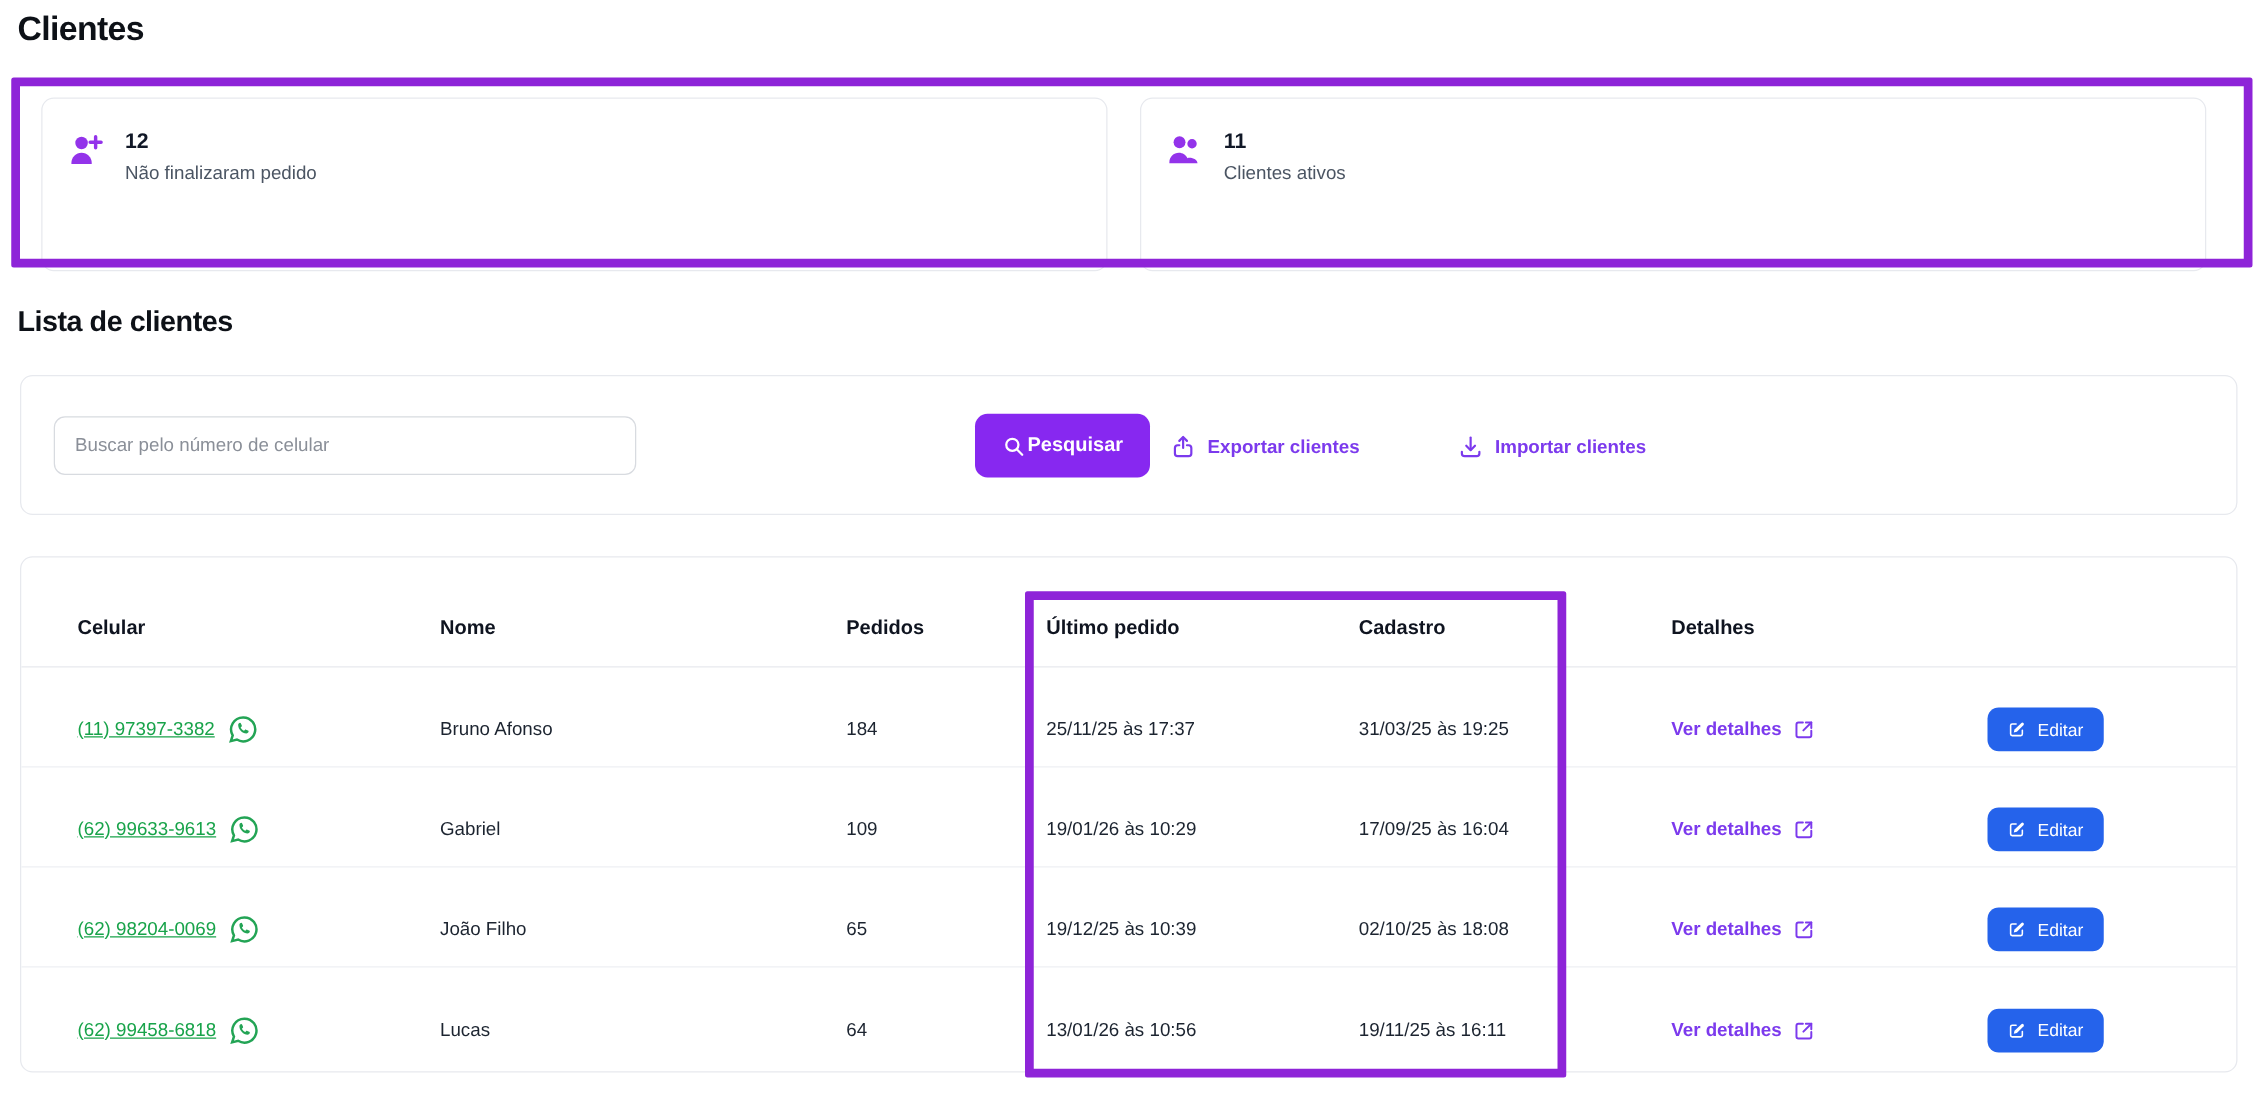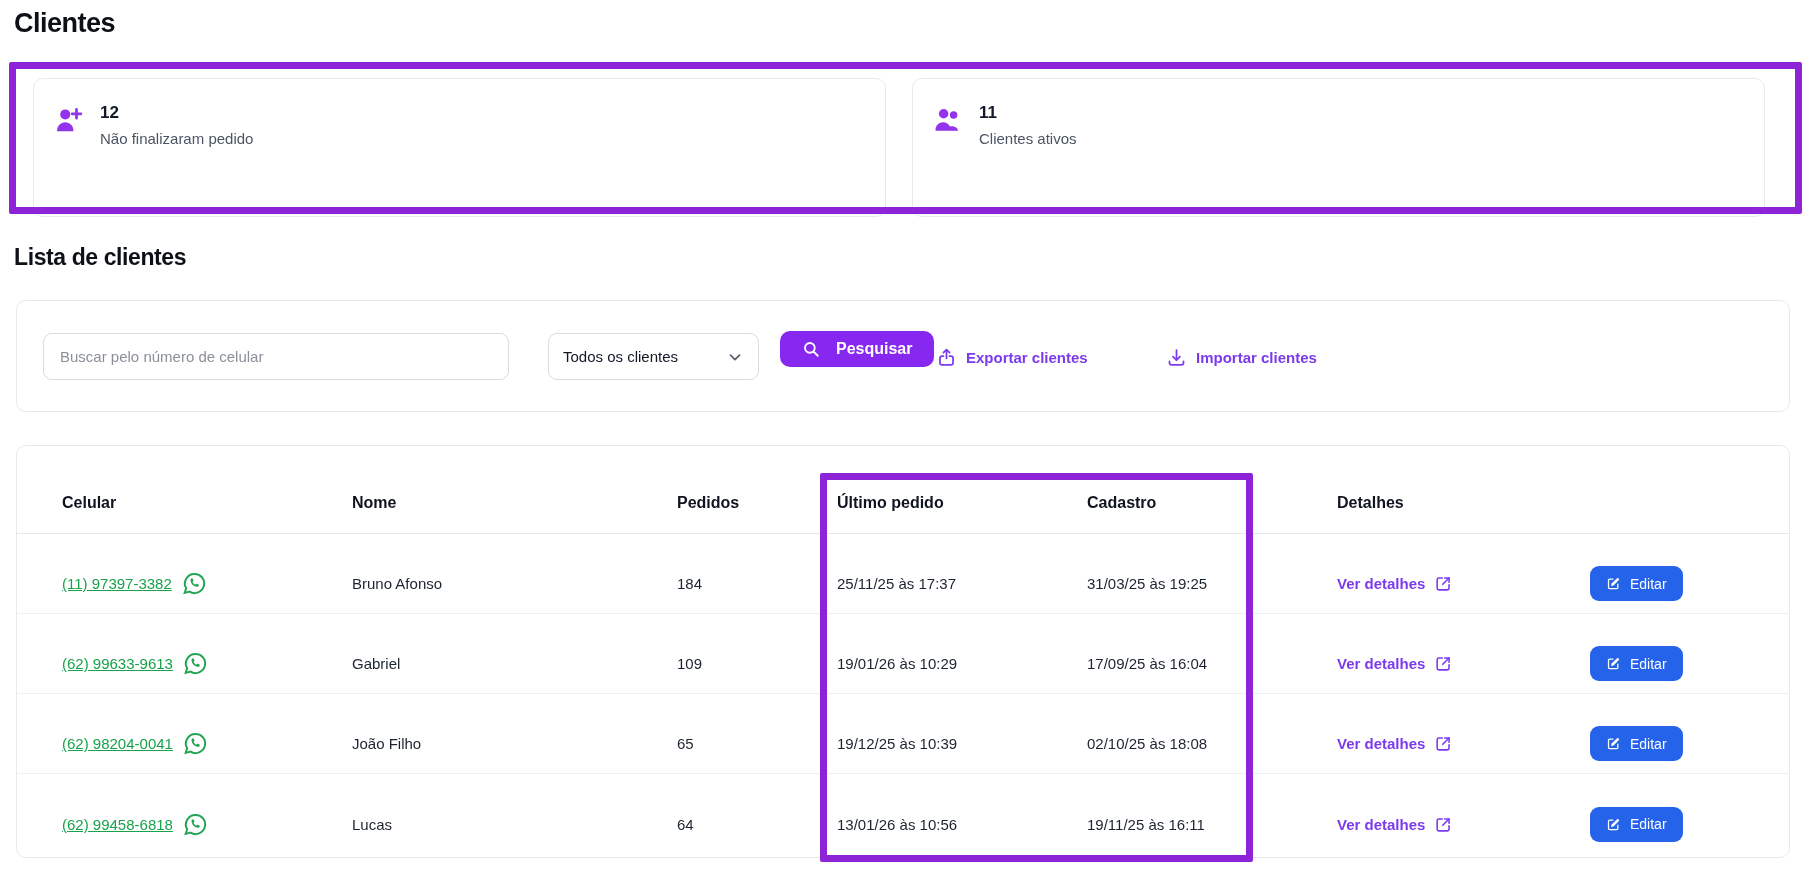--- a/index.html
+++ b/index.html
@@ -20,21 +20,21 @@
   .stat-icon { width: 30px; height: 30px; flex: 0 0 30px; margin-top: 2px; }
   .stat-value { font-size: 17px; font-weight: 600; color: #111827; margin-bottom: 7px; }
   .stat-label { font-size: 15px; color: #4b5563; }
 
   
   .toolbar-card { position: absolute; left: 16px; top: 300px; width: 1774px; height: 112px; border: 1px solid #e7e9ee; border-radius: 10px; background: #fff; }
   .search-input { position: absolute; left: 26px; top: 32px; width: 466px; height: 47px; border: 1px solid #d8dbe0; border-radius: 9px; padding: 0 16px; font-size: 15px; font-family: "Liberation Sans", sans-serif; color: #111827; outline: none; }
   .search-input::placeholder { color: #8a8f98; }
   .filter-select { position: absolute; left: 531px; top: 32px; width: 211px; height: 47px; border: 1px solid #d8dbe0; border-radius: 9px; padding: 0 14px; font-size: 15px; color: #111827; display: flex; align-items: center; justify-content: space-between; cursor: pointer; background: #fff; }
   .chevron { width: 18px; height: 18px; color: #5b6470; }
-  .search-btn { position: absolute; left: 763px; top: 30px; height: 36px; padding: 0 22px; background: #8728f0; border: none; border-radius: 10px; color: #fff; font-size: 16px; font-weight: 700; font-family: "Liberation Sans", sans-serif; display: flex; align-items: center; gap: 16px; cursor: pointer; }
+  .search-btn { position: absolute; left: 763px; top: 30px; height: 51px; padding: 0 22px; background: #8728f0; border: none; border-radius: 10px; color: #fff; font-size: 16px; font-weight: 700; font-family: "Liberation Sans", sans-serif; display: flex; align-items: center; gap: 2px; cursor: pointer; }
   .search-btn svg { width: 18px; height: 18px; }
   .tool-link { position: absolute; top: 0; height: 112px; display: flex; align-items: center; gap: 9px; color: #7c3aed; font-size: 15px; font-weight: 600; text-decoration: none; cursor: pointer; }
   .tool-link svg { width: 21px; height: 21px; }
   .tool-link.export { left: 919px; }
   .tool-link.import { left: 1149px; }
 
   
   .table-card { position: absolute; left: 16px; top: 445px; width: 1774px; height: 413px; border: 1px solid #e7e9ee; border-radius: 10px; background: #fff; overflow: hidden; }
   .tgrid { display: grid; grid-template-columns: 290px 325px 160px 250px 250px 230px 1fr; align-items: center; padding: 0 45px; }
   .thead { height: 88px; padding-top: 26px; border-bottom: 1px solid #e7e9ee; }
@@ -79,26 +79,20 @@
       <div class="stat-value">11</div>
       <div class="stat-label">Clientes ativos</div>
     </div>
   </div>
 </div>
 
 <h2 class="section-title">Lista de clientes</h2>
 
 <div class="toolbar-card">
   <input class="search-input" type="text" placeholder="Buscar pelo número de celular" style="">
-  <div class="filter-select">
-    <span>Todos os clientes</span>
-    <svg class="chevron" viewBox="0 0 24 24" fill="none" stroke="currentColor" stroke-width="2.4" stroke-linecap="round" stroke-linejoin="round">
-        <path d="M6 9.5l6 6 6-6"></path>
-      </svg>
-  </div>
   <button class="search-btn">
     <svg viewBox="0 0 24 24" fill="none" stroke="#ffffff" stroke-width="2.4" stroke-linecap="round">
         <circle cx="10.5" cy="10.5" r="6.5"></circle>
         <path d="M15.5 15.5L21 21"></path>
       </svg>
     <span>Pesquisar</span>
   </button>
   <a class="tool-link export">
     <svg viewBox="0 0 24 24" fill="none" stroke="currentColor" stroke-width="2" stroke-linecap="round" stroke-linejoin="round">
       <path d="M12 13V3.5"></path>
@@ -195,21 +189,21 @@
           <path d="M11 5H6a2 2 0 0 0-2 2v11a2 2 0 0 0 2 2h11a2 2 0 0 0 2-2v-5"></path>
           <path d="M17.8 3.7a2 2 0 0 1 2.8 2.8L12 15l-4 1 1-4z" fill="#ffffff" stroke="none"></path>
         </svg>
         <span>Editar</span>
       </button>
     </div>
   </div>
 
   <div class="tgrid trow">
     <div class="cell phone-cell">
-      <a class="phone-link">(62) 98204-0041</a>
+      <a class="phone-link">(62) 98204-0069</a>
       <span class="wa-icon">
         <svg viewBox="0 0 24 24" fill="none">
           <path d="M12 2.8a9.2 9.2 0 0 0-8 13.8L2.6 21l4.6-1.2A9.2 9.2 0 1 0 12 2.8z" stroke="#23a455" stroke-width="1.9"></path>
           <path d="M8.2 8.6c0-.7.7-1.6 1.4-1.6.3 0 .6.2.7.5l.7 1.5c.1.3 0 .7-.3.9l-.6.6c.5 1.1 1.5 2.1 2.6 2.6l.6-.6c.2-.3.6-.4.9-.3l1.5.7c.3.1.5.4.5.7 0 .8-.9 1.5-1.7 1.5-3.3 0-6.3-3.2-6.3-6.5z" fill="#23a455"></path>
         </svg>
       </span>
     </div>
     <div class="cell">João Filho</div>
     <div class="cell">65</div>
     <div class="cell">19/12/25 às 10:39</div>

